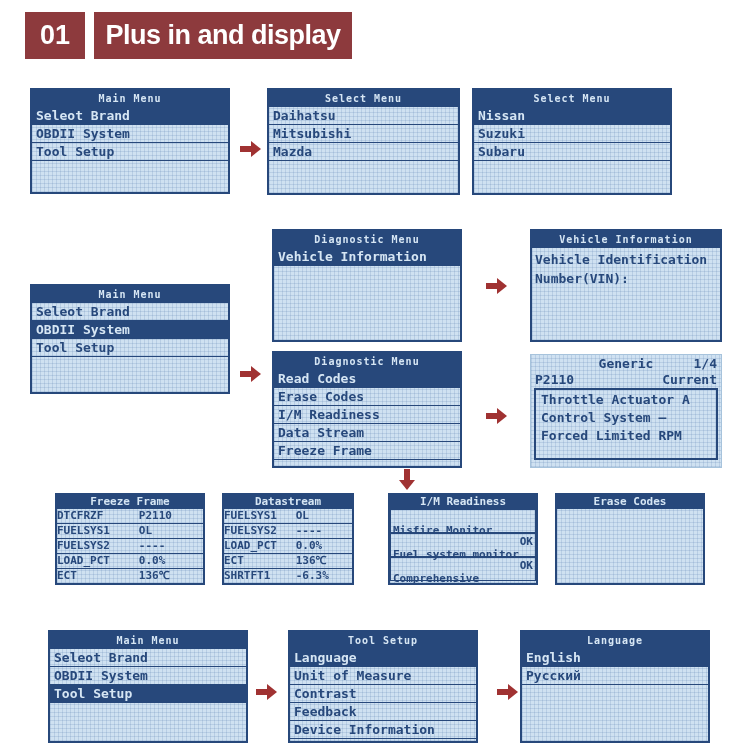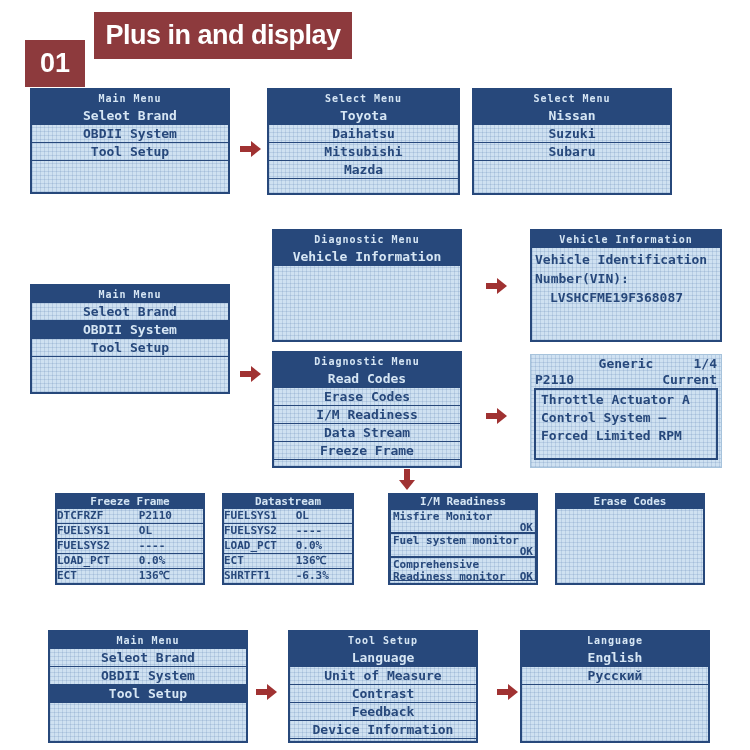--- a/index.html
+++ b/index.html
@@ -10,47 +10,47 @@
     --lcdtext:#d6e6f4;
   }
   *{box-sizing:border-box;margin:0;padding:0;}
   body{background:#ffffff;font-family:"DejaVu Sans Mono",monospace;}
   #canvas{position:relative;width:750px;height:750px;background:#ffffff;overflow:hidden;}
 
   
   .badge{position:absolute;background:var(--maroon);color:#fff;
          font-family:"Liberation Sans",sans-serif;font-weight:bold;
          display:flex;align-items:center;justify-content:center;}
-  #badge-num{left:25px;top:12px;width:60px;height:47px;font-size:27px;margin-top:28px;}
+  #badge-num{left:25px;top:12px;width:60px;height:47px;font-size:27px;}
   #badge-title{left:94px;top:12px;width:258px;height:47px;font-size:27px;letter-spacing:-0.5px;}
 
   
   .screen{position:absolute;background-color:var(--lcd);
     background-image:
       repeating-linear-gradient(0deg, rgba(70,110,165,.17) 0 1px, transparent 1px 4px),
       repeating-linear-gradient(90deg, rgba(70,110,165,.17) 0 1px, transparent 1px 4px);
     border:2px solid var(--navy);color:var(--navy);
     font-weight:bold;font-size:13px;overflow:hidden;}
   .scr-title{background:var(--navy);color:var(--lcdtext);text-align:center;
     height:17px;line-height:17px;font-size:10px;letter-spacing:1px;}
   .mi{height:18px;line-height:17px;padding:0 4px;border-bottom:1px solid var(--navy);
-    white-space:pre;overflow:hidden;text-align:center;}
+    white-space:pre;overflow:hidden;}
   .mi.sel{background:var(--navy);color:var(--lcdtext);}
   .txtline{line-height:19px;padding:0 3px;white-space:pre;}
   .body-pad{padding-top:2px;}
   .indent{padding-left:18px;}
 
   
   .screen.sm{font-size:11px;}
   .sm .scr-title{height:14px;line-height:14px;font-size:11px;letter-spacing:0;}
   .kv{display:flex;height:15px;line-height:14px;border-bottom:1px solid var(--navy);padding:0 0;}
   .kv .k{flex:1;}
   .kv .v{width:44%;}
   .mon{border:1px solid var(--navy);height:24px;padding:0 2px;}
-  .mon .l{line-height:11px;padding-top:1px;display:flex;justify-content:space-between;}
+  .mon .l{line-height:11px;padding-top:15px;display:flex;justify-content:space-between;}
   .mon .ok{text-align:right;line-height:11px;}
   .sm .txtline{line-height:14px;padding:0 3px;font-size:11px;}
 
   
   .screen.nohdr{border:1px solid #a7c3dc;}
   .dtc-top{position:relative;height:17px;line-height:17px;text-align:center;}
   .dtc-top .right{position:absolute;right:4px;top:0;}
   .dtc-l2{display:flex;justify-content:space-between;height:16px;line-height:15px;padding:0 4px;}
   .dtc-box{border:2px solid var(--navy);margin:0 3px;height:72px;padding:1px 2px;}
   .dtc-box .txtline{line-height:18px;}
@@ -77,21 +77,20 @@
     <div class="scr-title">Main Menu</div>
     <div class="mi sel">Seleot Brand</div>
     <div class="mi">OBDII System</div>
     <div class="mi">Tool Setup</div>
   </div>
 
   <div class="arr-r" style="left:240px;top:141px"></div>
 
   <div class="screen" style="left:267px;top:88px;width:193px;height:107px">
     <div class="scr-title">Select Menu</div>
-    <div class="mi sel">Toyota</div>
     <div class="mi">Daihatsu</div>
     <div class="mi">Mitsubishi</div>
     <div class="mi">Mazda</div>
   </div>
 
   <div class="screen" style="left:472px;top:88px;width:200px;height:107px">
     <div class="scr-title">Select Menu</div>
     <div class="mi sel">Nissan</div>
     <div class="mi">Suzuki</div>
     <div class="mi">Subaru</div>
@@ -102,21 +101,20 @@
     <div class="mi sel">Vehicle Information</div>
   </div>
 
   <div class="arr-r" style="left:486px;top:278px"></div>
 
   <div class="screen" style="left:530px;top:229px;width:192px;height:113px">
     <div class="scr-title">Vehicle Information</div>
     <div class="body-pad">
       <div class="txtline">Vehicle Identification</div>
       <div class="txtline">Number(VIN):</div>
-      <div class="txtline indent">LVSHCFME19F368087</div>
     </div>
   </div>
 
   <div class="screen" style="left:30px;top:284px;width:200px;height:110px">
     <div class="scr-title">Main Menu</div>
     <div class="mi">Seleot Brand</div>
     <div class="mi sel">OBDII System</div>
     <div class="mi">Tool Setup</div>
   </div>
 

